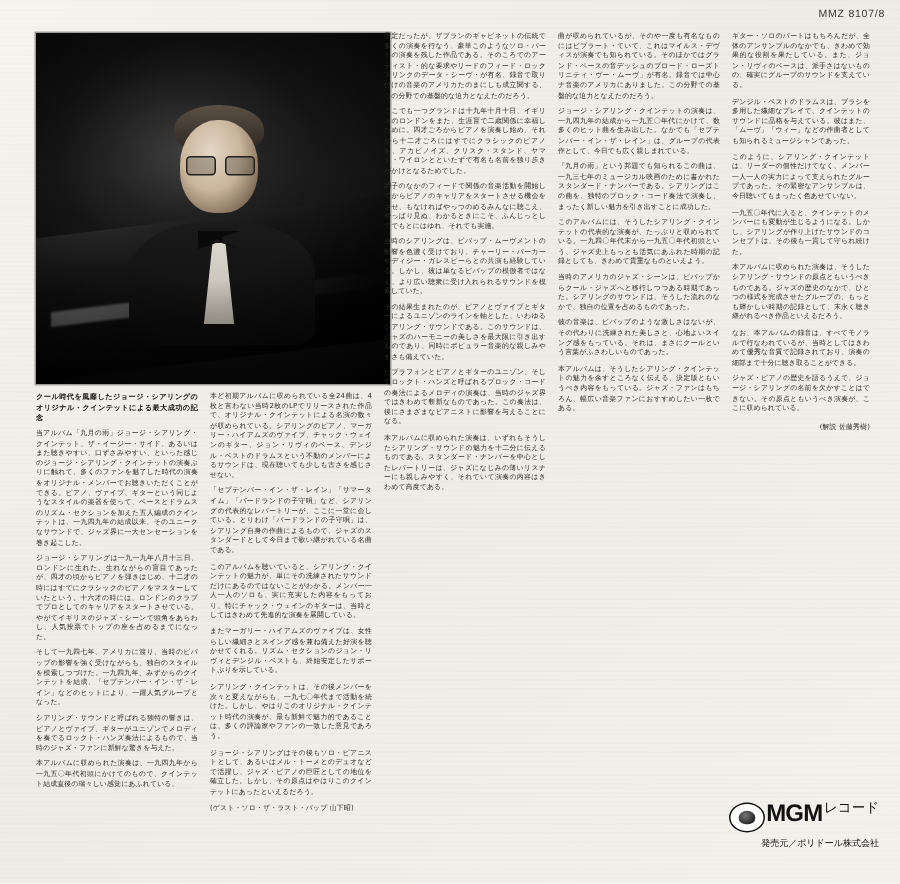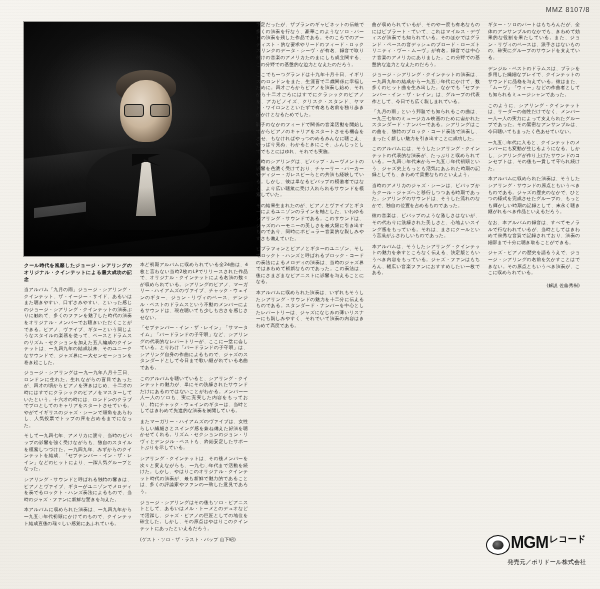--- a/index.html
+++ b/index.html
@@ -221,21 +221,21 @@
   .mgm-word {
     font-size: 16px;
     font-weight: bold;
     letter-spacing: -0.5px;
     color: #111;
     font-family: "Liberation Sans", sans-serif;
     line-height: 1;
   }
   .mgm-jp {
     font-size: 9px;
-    font-weight: bold;
+    font-weight: normal;
     color: #111;
     line-height: 1;
     font-family: "DejaVu Sans", sans-serif;
   }
   .distrib {
     margin-top: 3px;
     font-size: 6px;
     color: #111;
     font-family: "DejaVu Sans", sans-serif;
     white-space: nowrap;

